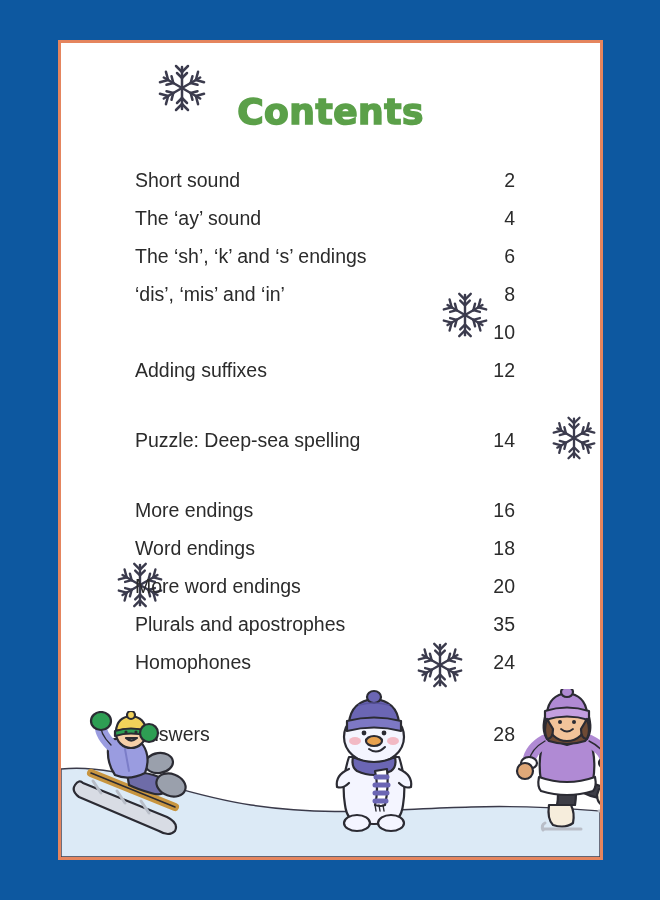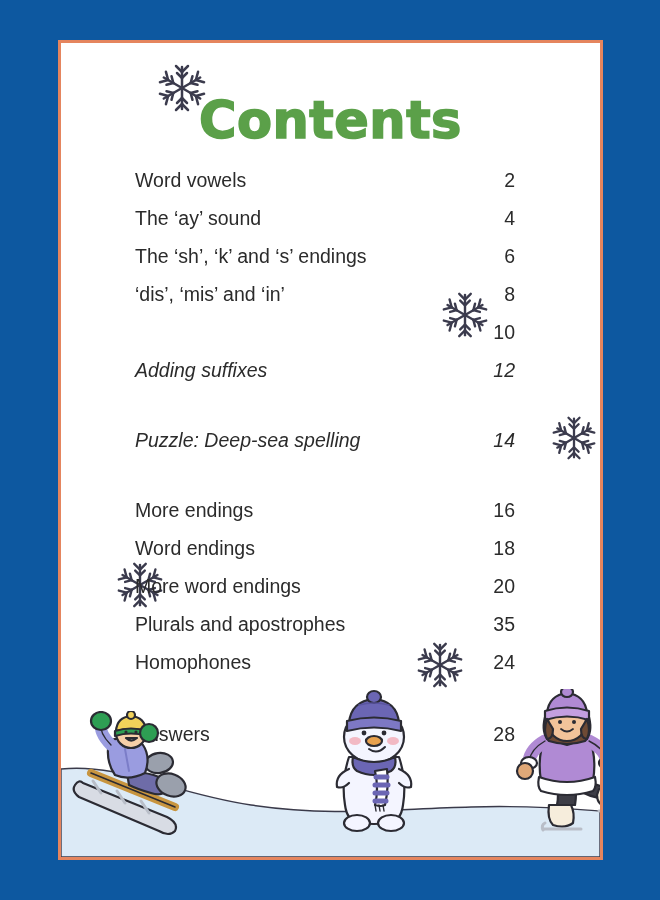--- a/index.html
+++ b/index.html
@@ -50,21 +50,21 @@
 
   
   .title {
     position: absolute;
     left: 0;
     top: 48px;
     width: 100%;
     text-align: center;
     color: #5ba049;
     font-family: "DejaVu Sans", sans-serif;
-    font-size: 51px;
+    font-size: 36px;
     font-weight: 700;
     letter-spacing: 0.5px;
     -webkit-text-stroke: 1.6px #5ba049;
   }
 
   
   .toc {
     position: absolute;
     left: 74px;
     top: 118px;
@@ -73,21 +73,21 @@
 
   .toc-row {
     position: relative;
     height: 38px;
     line-height: 38px;
     font-size: 19.5px;
     color: #2b2b2b;
     font-family: "Liberation Sans", sans-serif;
     font-weight: 300;
   }
-  .toc-row.spacer-after  { margin-bottom: 32px; font-style: italic; }
+  .toc-row.spacer-after  { margin-bottom: 32px; }
   .toc-row.answers-row   { margin-top: 34px; }
 
   .toc-title {
     position: absolute;
     left: 0;
     top: 0;
     white-space: nowrap;
   }
 
   .toc-page {
@@ -204,21 +204,21 @@
         <use href="#fl5" transform="rotate(120 50 50)"></use>
         <use href="#fl5" transform="rotate(180 50 50)"></use>
         <use href="#fl5" transform="rotate(240 50 50)"></use>
         <use href="#fl5" transform="rotate(300 50 50)"></use>
       </g>
     </svg>
 
     <div class="toc">
 
       <div class="toc-row">
-        <span class="toc-title">Word vowels</span>
+        <span class="toc-title">Short sound</span>
         <span class="toc-page">2</span>
       </div>
 
       <div class="toc-row">
         <span class="toc-title">The ‘ay’ sound</span>
         <span class="toc-page">4</span>
       </div>
 
       <div class="toc-row">
         <span class="toc-title">The ‘sh’, ‘k’ and ‘s’ endings</span>

